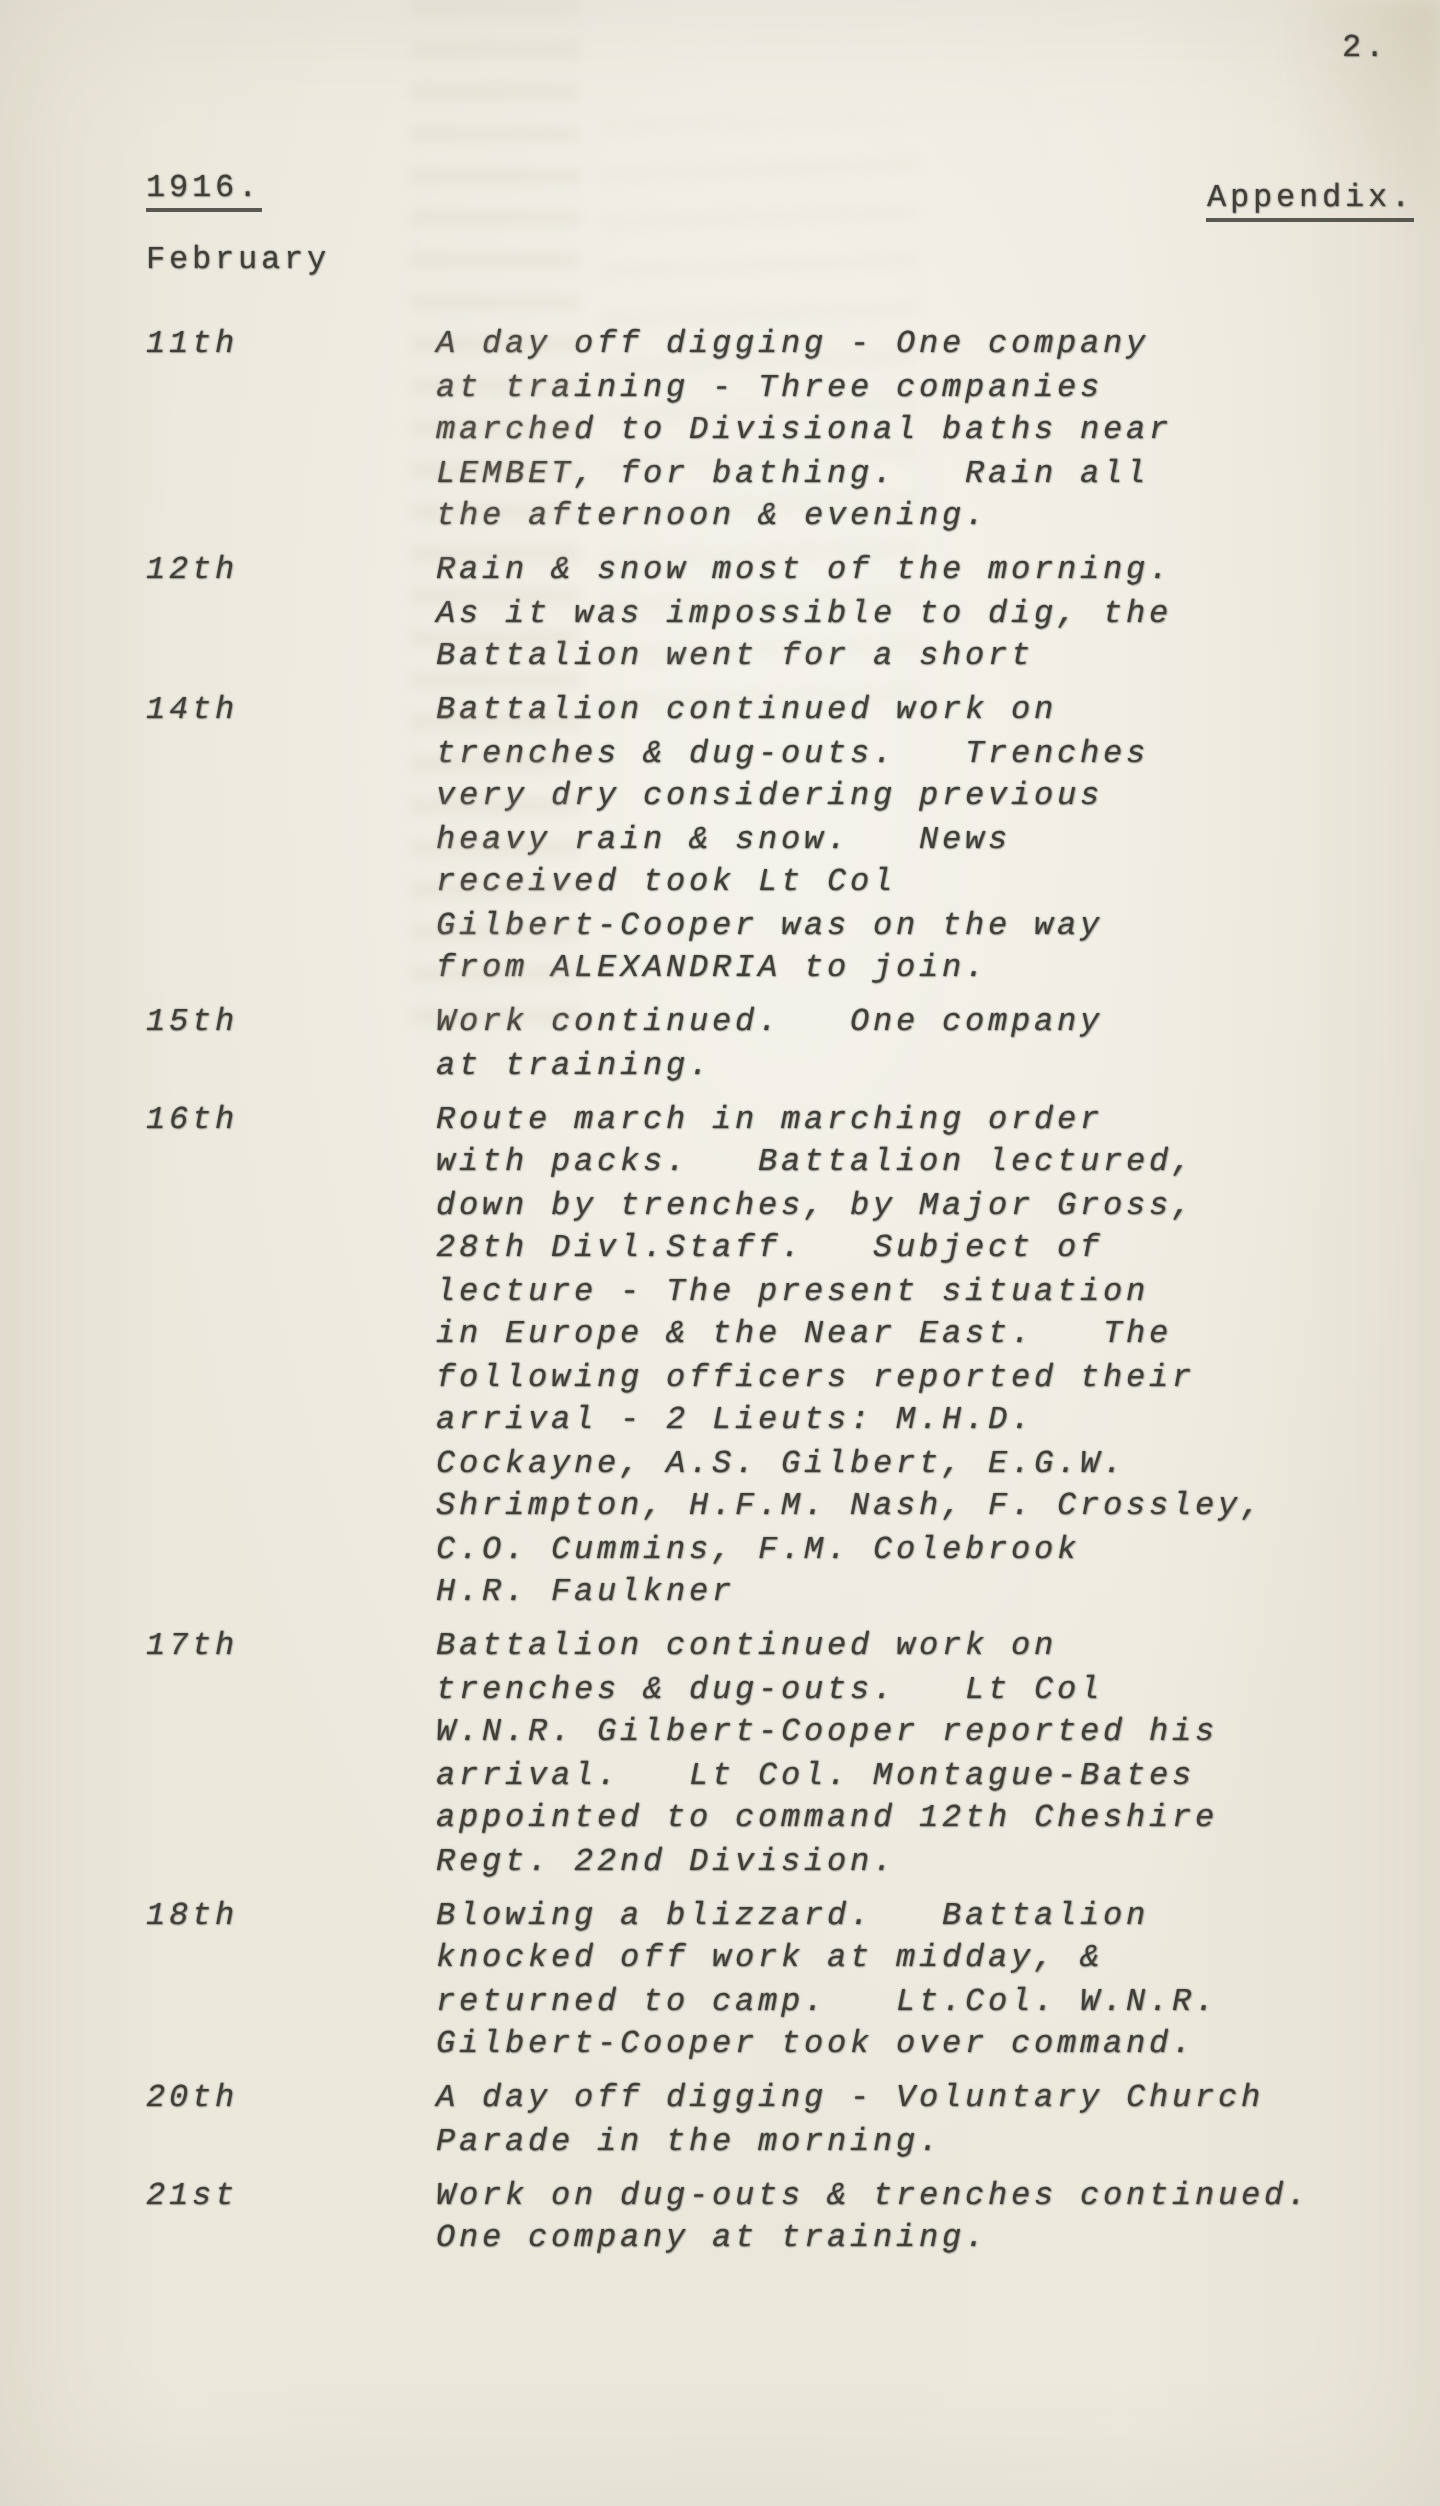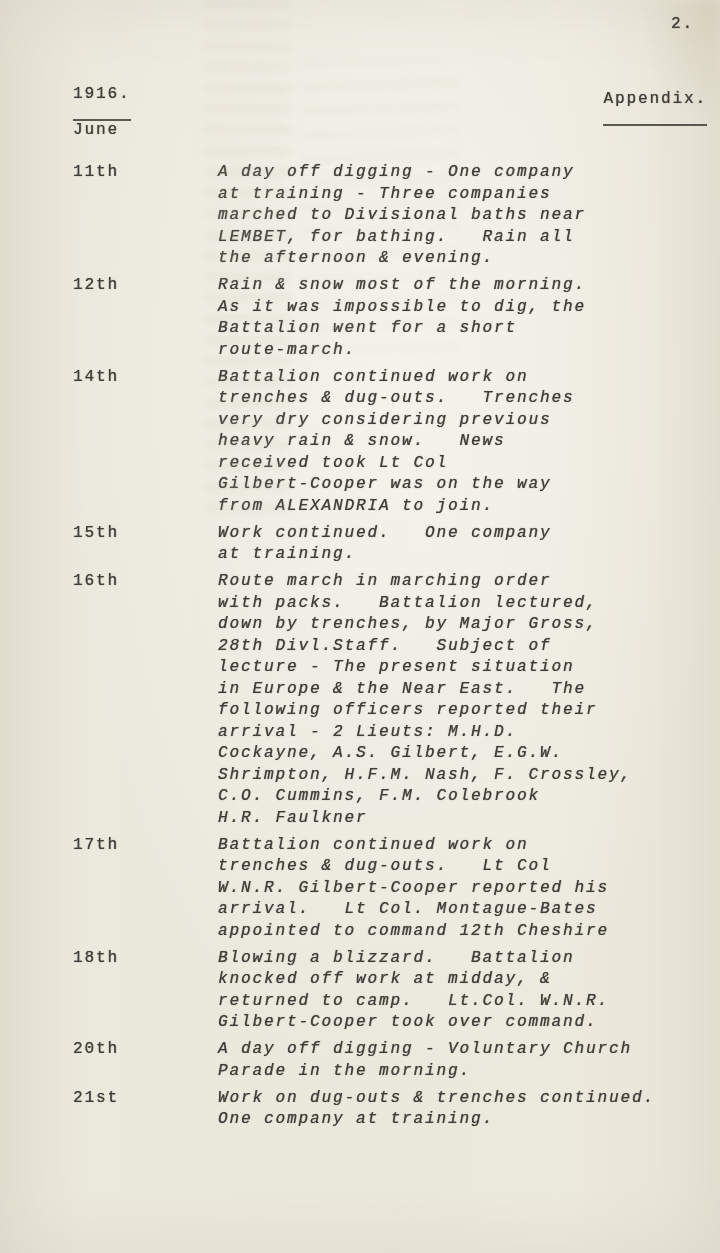--- a/index.html
+++ b/index.html
@@ -66,21 +66,21 @@
   }
 
   .header-row {
     display: flex;
     justify-content: space-between;
     align-items: flex-start;
     margin: 84px 13px 0 73px;
   }
   .underlined {
     border-bottom: 2px solid rgba(64,62,57,0.85);
-    padding-bottom: 16px;
+    padding-bottom: 1px;
   }
   .appendix-wrap {
     position: relative;
     top: 5px;
   }
 
   .month {
     margin: 14px 0 0 73px;
   }
 
@@ -88,20 +88,21 @@
     margin: 21px 0 0 0;
   }
   .entry {
     display: flex;
     margin: 0 0 5.5px 0;
   }
   .entry .date {
     width: 145px;
     margin-left: 73px;
     flex: 0 0 auto;
+    font-style: italic;
   }
   .entry .body {
     flex: 1 1 auto;
     font-style: italic;
   }
 </style>
 </head>
 <body>
 
 <div class="paper-vignette"></div>
@@ -109,52 +110,52 @@
 <div class="ghost-band b"></div>
 <div class="ghost-band c"></div>
 
 <div class="typed page-number">2.</div>
 
 <div class="header-row">
   <div class="typed"><span class="underlined">1916.</span></div>
   <div class="typed appendix-wrap"><span class="underlined">Appendix.</span></div>
 </div>
 
-<div class="typed month">June</div>
+<div class="typed month">February</div>
 
 <div class="entries">
   <div class="entry">
     <div class="typed date">11th</div>
     <div class="typed body"><div>A day off digging - One company</div><div>at training - Three companies</div><div>marched to Divisional baths near</div><div>LEMBET, for bathing.   Rain all</div><div>the afternoon &amp; evening.</div></div>
   </div>
 
   <div class="entry">
     <div class="typed date">12th</div>
-    <div class="typed body"><div>Rain &amp; snow most of the morning.</div><div>As it was impossible to dig, the</div><div>Battalion went for a short</div><div>route-march.</div></div>
+    <div class="typed body"><div>Rain &amp; snow most of the morning.</div><div>As it was impossible to dig, the</div><div>Battalion went for a short</div></div>
   </div>
 
 
   <div class="entry">
     <div class="typed date">14th</div>
     <div class="typed body"><div>Battalion continued work on</div><div>trenches &amp; dug-outs.   Trenches</div><div>very dry considering previous</div><div>heavy rain &amp; snow.   News</div><div>received took Lt Col</div><div>Gilbert-Cooper was on the way</div><div>from ALEXANDRIA to join.</div></div>
   </div>
 
   <div class="entry">
     <div class="typed date">15th</div>
     <div class="typed body"><div>Work continued.   One company</div><div>at training.</div></div>
   </div>
 
   <div class="entry">
     <div class="typed date">16th</div>
     <div class="typed body"><div>Route march in marching order</div><div>with packs.   Battalion lectured,</div><div>down by trenches, by Major Gross,</div><div>28th Divl.Staff.   Subject of</div><div>lecture - The present situation</div><div>in Europe &amp; the Near East.   The</div><div>following officers reported their</div><div>arrival - 2 Lieuts: M.H.D.</div><div>Cockayne, A.S. Gilbert, E.G.W.</div><div>Shrimpton, H.F.M. Nash, F. Crossley,</div><div>C.O. Cummins, F.M. Colebrook</div><div>H.R. Faulkner</div></div>
   </div>
 
   <div class="entry">
     <div class="typed date">17th</div>
-    <div class="typed body"><div>Battalion continued work on</div><div>trenches &amp; dug-outs.   Lt Col</div><div>W.N.R. Gilbert-Cooper reported his</div><div>arrival.   Lt Col. Montague-Bates</div><div>appointed to command 12th Cheshire</div></div>
+    <div class="typed body"><div>Battalion continued work on</div><div>trenches &amp; dug-outs.   Lt Col</div><div>W.N.R. Gilbert-Cooper reported his</div><div>arrival.   Lt Col. Montague-Bates</div><div>appointed to command 12th Cheshire</div><div>Regt. 22nd Division.</div></div>
   </div>
 
   <div class="entry">
     <div class="typed date">18th</div>
     <div class="typed body"><div>Blowing a blizzard.   Battalion</div><div>knocked off work at midday, &amp;</div><div>returned to camp.   Lt.Col. W.N.R.</div><div>Gilbert-Cooper took over command.</div></div>
   </div>
 
 
   <div class="entry">
     <div class="typed date">20th</div>

